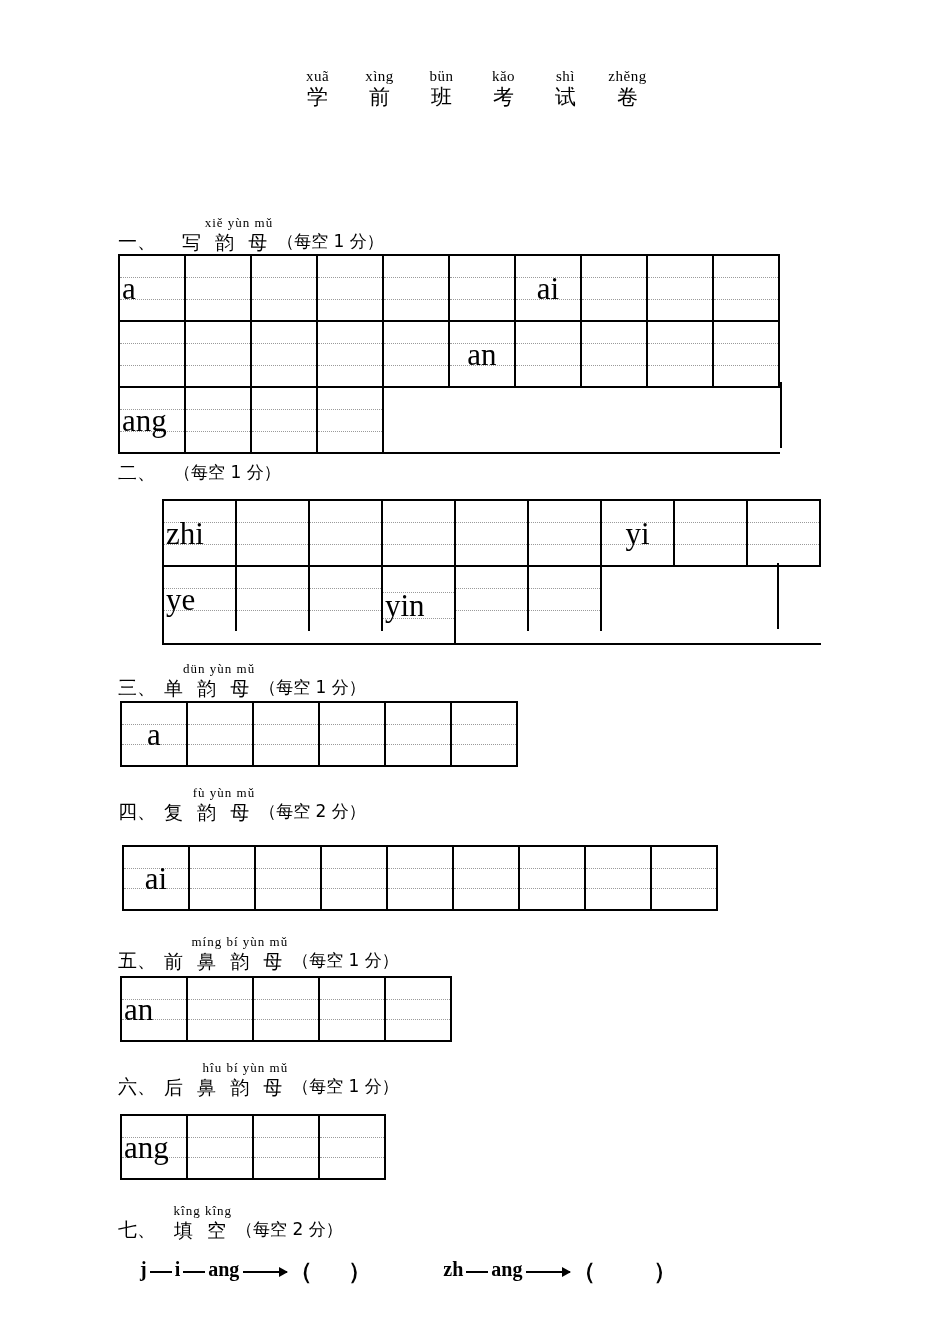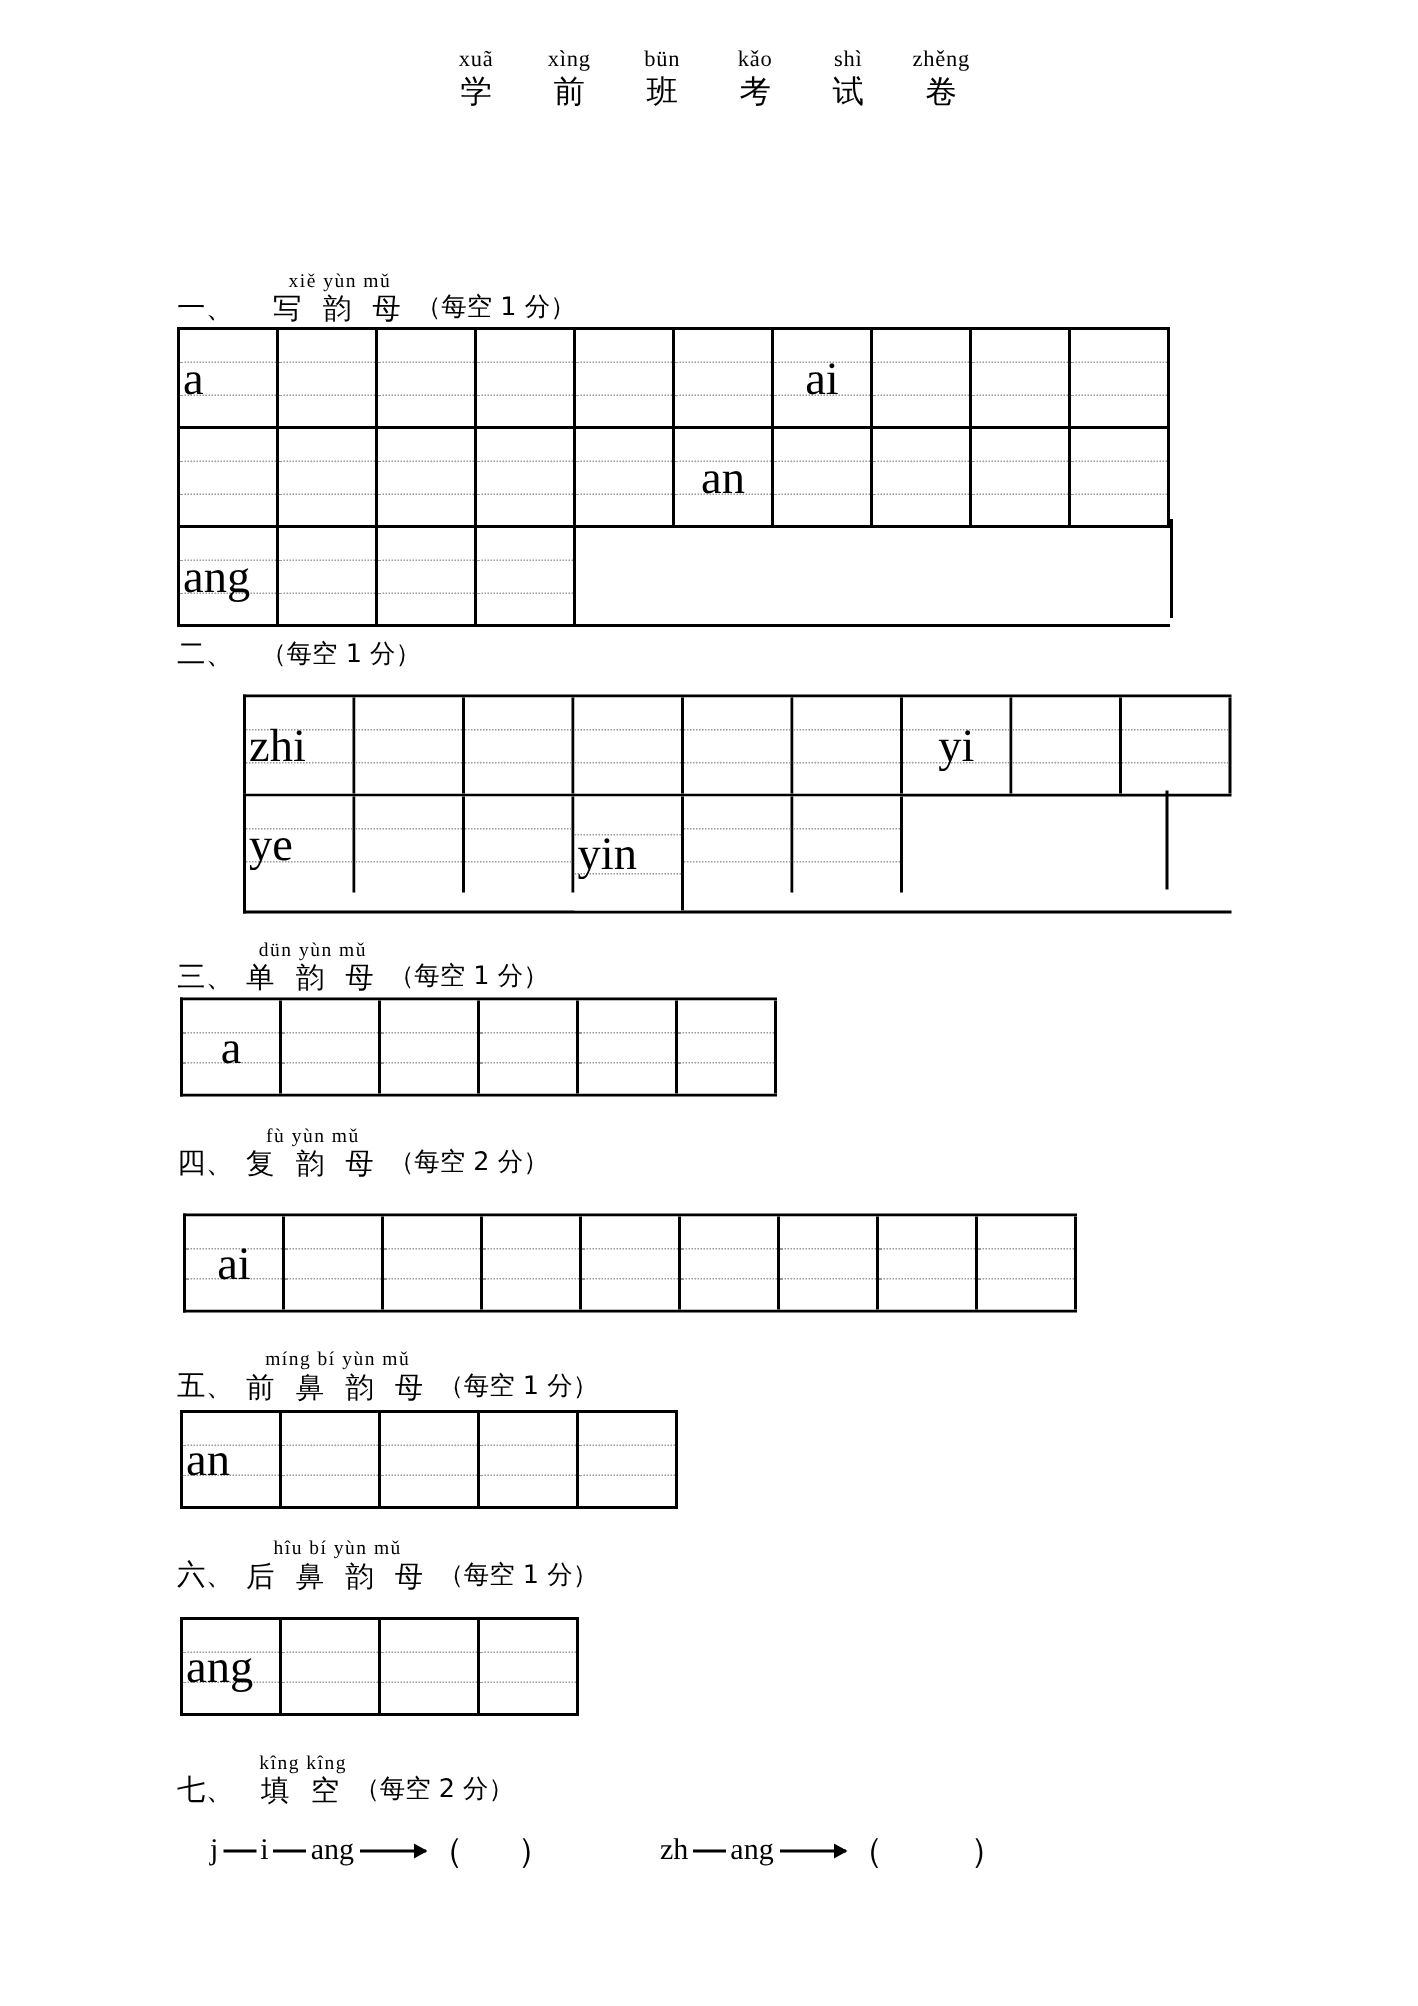--- a/index.html
+++ b/index.html
@@ -18,21 +18,21 @@
 
   .page {
     position: relative;
     width: 945px;
     height: 1337px;
     background: #fff;
   }
 
   
   .title-block {
-    margin-top: 32px;
+    margin-top: 68px;
     text-align: center;
     text-decoration: underline;
   }
   .title-row {
     display: inline-block;
   }
   .title-char {
     display: inline-block;
     width: 62px;
     text-align: center;
@@ -78,20 +78,21 @@
     letter-spacing: 4px;
     padding: 0 2px;
   }
   .ruby > .rt {
     display: block;
     font-size: 13px;
     line-height: 14px;
     font-family: "Liberation Serif", serif;
     letter-spacing: 1px;
     white-space: nowrap;
+    text-align: right;
   }
   .pts {
     display: inline-block;
     vertical-align: bottom;
     font-size: 17px;
     font-family: "DejaVu Sans", sans-serif;
     padding-left: 4px;
   }
 
   
@@ -186,20 +187,21 @@
     width: 0;
   }
 
   
   .fill-line {
     position: absolute;
     font-size: 20px;
     line-height: 24px;
     font-family: "Liberation Serif", "DejaVu Serif", serif;
     white-space: nowrap;
+    font-weight: bold;
   }
   .fill-line .seg { display: inline-block; vertical-align: middle; }
   .dash {
     display: inline-block;
     width: 22px;
     height: 0;
     border-top: 2px solid #000;
     vertical-align: middle;
     margin: 0 3px;
   }

